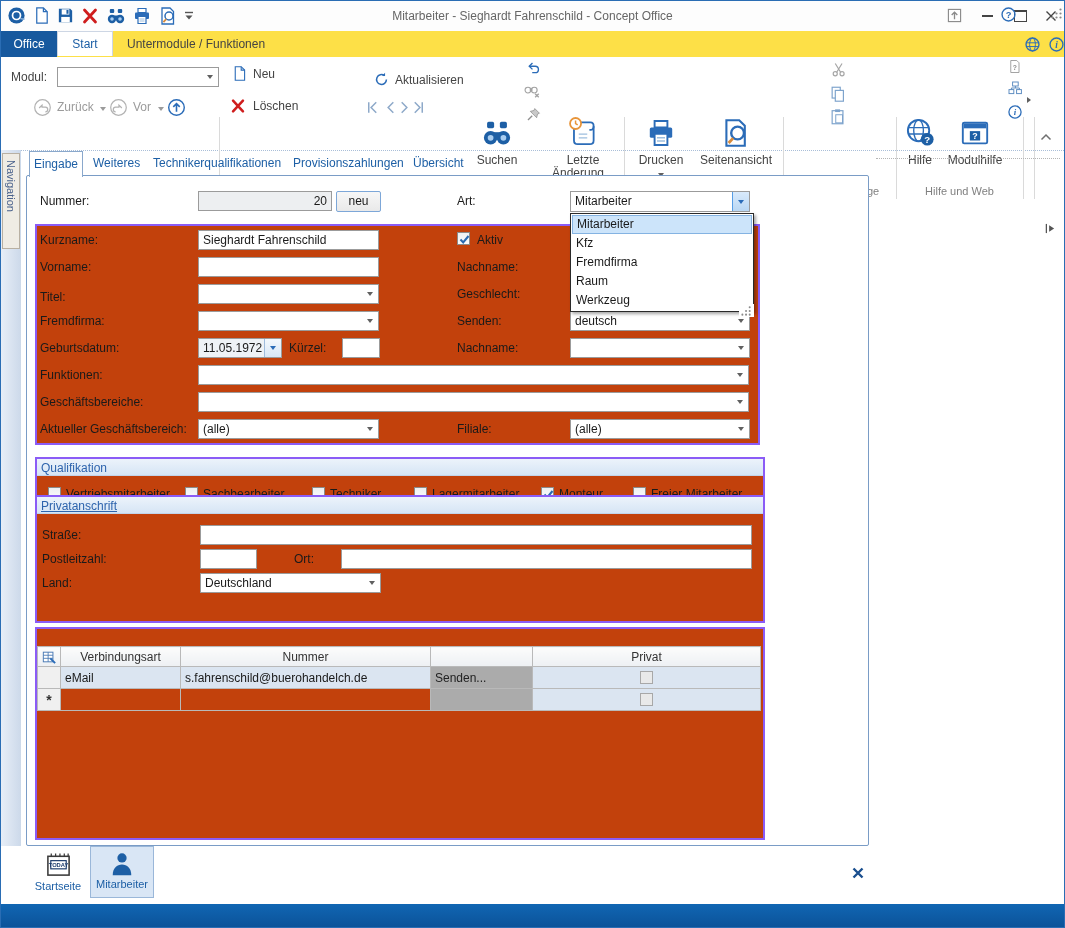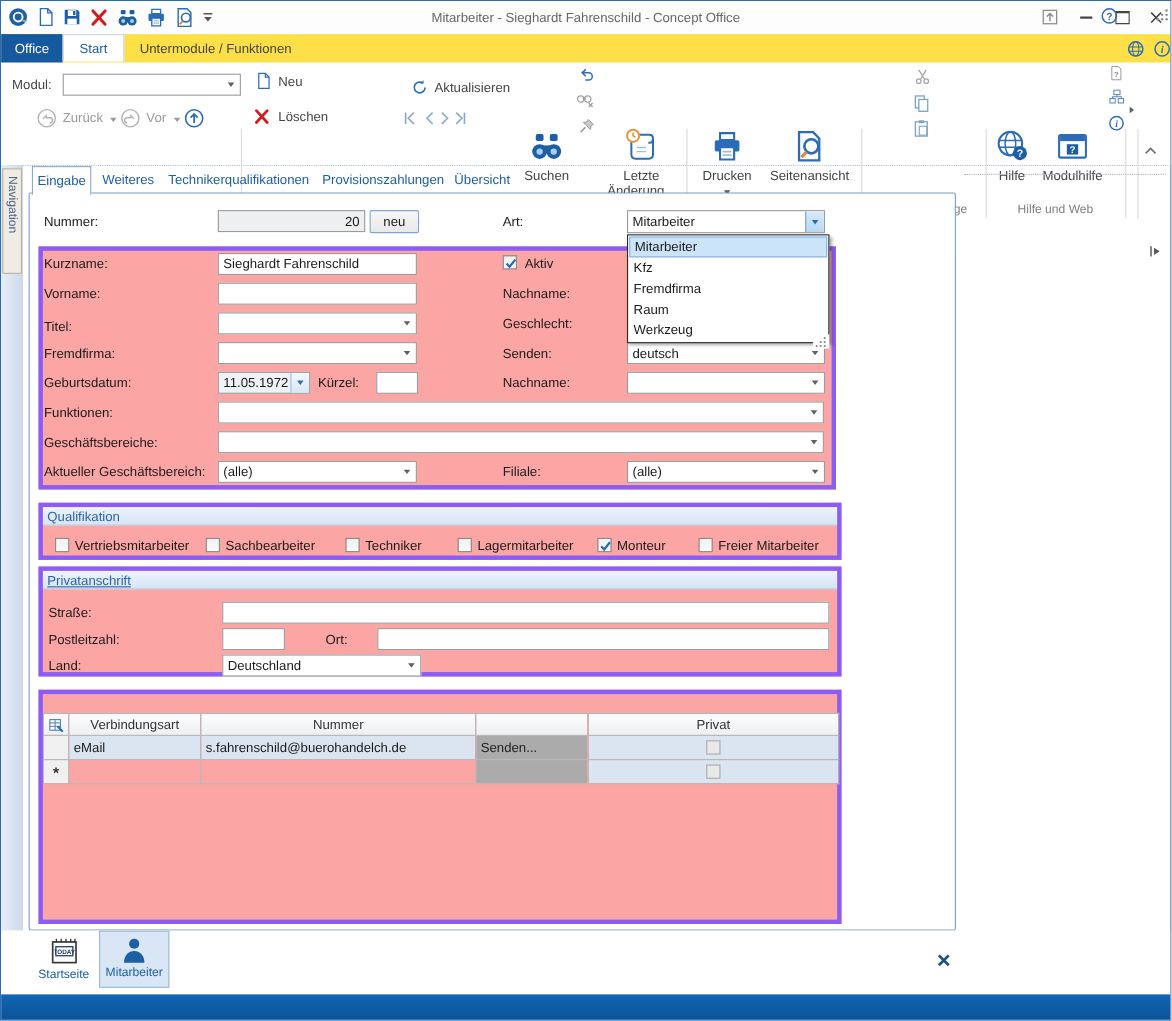--- a/index.html
+++ b/index.html
@@ -14,21 +14,21 @@
   .dd::after{content:"";position:absolute;right:5px;top:50%;margin-top:-2px;border-left:3.5px solid transparent;border-right:3.5px solid transparent;border-top:4px solid #606060}
   .caret{display:inline-block;width:0;height:0;border-left:3.5px solid transparent;border-right:3.5px solid transparent;border-top:4px solid #606060;vertical-align:middle}
   .ddbtn{position:absolute;right:0;top:0;bottom:0;width:16px;background:linear-gradient(#f3f8fd,#d8e7f6);border-left:1px solid #9fbcdd}
   .ddbtn::after{content:"";position:absolute;left:50%;top:50%;margin:-2px 0 0 -3.5px;border-left:3.5px solid transparent;border-right:3.5px solid transparent;border-top:4px solid #2b6cb8}
   
   .cb{box-sizing:border-box;width:13px;height:13px;border:1px solid #8b8b8b;background:linear-gradient(#eef0f2,#fbfbfb)}
   .cb svg{display:none}
   .cb.on svg{display:block}
   .cb.gray{background:#e9e9e9;border-color:#a8a8a8}
   
-  .grpbox{border:4px solid #8b5cf6;box-sizing:border-box;background:#fca5a5}
+  .grpbox{border:2px solid #8b5cf6;box-sizing:border-box;background:#c2410c}
   .secbar{position:absolute;left:0;top:0;right:0;height:17px;background:linear-gradient(#ecf3fb,#d6e5f5);color:#2e64ad;padding:2px 4px;box-sizing:border-box;border-bottom:1px solid #c2d4ea;font-size:12px}
   
   .rlbl{font-size:12px;color:#444;white-space:nowrap}
   .rlbl.dis{color:#9b9b9b}
   .rgrp{position:absolute;top:128px;color:#808080;font-size:11px;text-align:center;white-space:nowrap}
   .rsep{position:absolute;top:60px;height:82px;width:1px;background:#dadada}
   .bigbtn{position:absolute;top:58px;height:84px;text-align:center;color:#444;font-size:12px}
   
   .ftab{position:absolute;top:151px;height:22px;line-height:22px;padding:0 4px;color:#1d5fa5;font-size:12px;white-space:nowrap}
   .ftab.active{background:#fff;border:1px solid #8aa8cc;border-bottom:none;top:150px;height:25px;line-height:24px;z-index:6;font-weight:normal}
@@ -603,21 +603,21 @@
       <span class="cb abs on" style="left:504px;top:28px">
           <svg width="13" height="13">
             <use href="#s-check"></use>
           </svg>
         </span>
       <span class="abs lbl" style="left:522px;top:28px">Monteur</span>
       <span class="cb abs" style="left:596px;top:28px"></span>
       <span class="abs lbl" style="left:614px;top:28px">Freier Mitarbeiter</span>
     </div>
 
-    <div class="abs grpbox" style="left:8px;top:339px;width:730px;height:100px">
+    <div class="abs grpbox" style="left:8px;top:319px;width:730px;height:128px">
       <div class="secbar"><span style="text-decoration:underline;cursor:pointer">Privatanschrift</span></div>
       <span class="abs lbl" style="left:5px;top:31px">Straße:</span>
       <div class="abs tb" style="left:163px;top:28px;width:552px"></div>
       <span class="abs lbl" style="left:5px;top:55px">Postleitzahl:</span>
       <div class="abs tb" style="left:163px;top:52px;width:57px"></div>
       <span class="abs lbl" style="left:257px;top:55px">Ort:</span>
       <div class="abs tb" style="left:304px;top:52px;width:411px"></div>
       <span class="abs lbl" style="left:5px;top:79px">Land:</span>
       <div class="abs dd" style="left:163px;top:76px;width:181px">Deutschland</div>
     </div>

